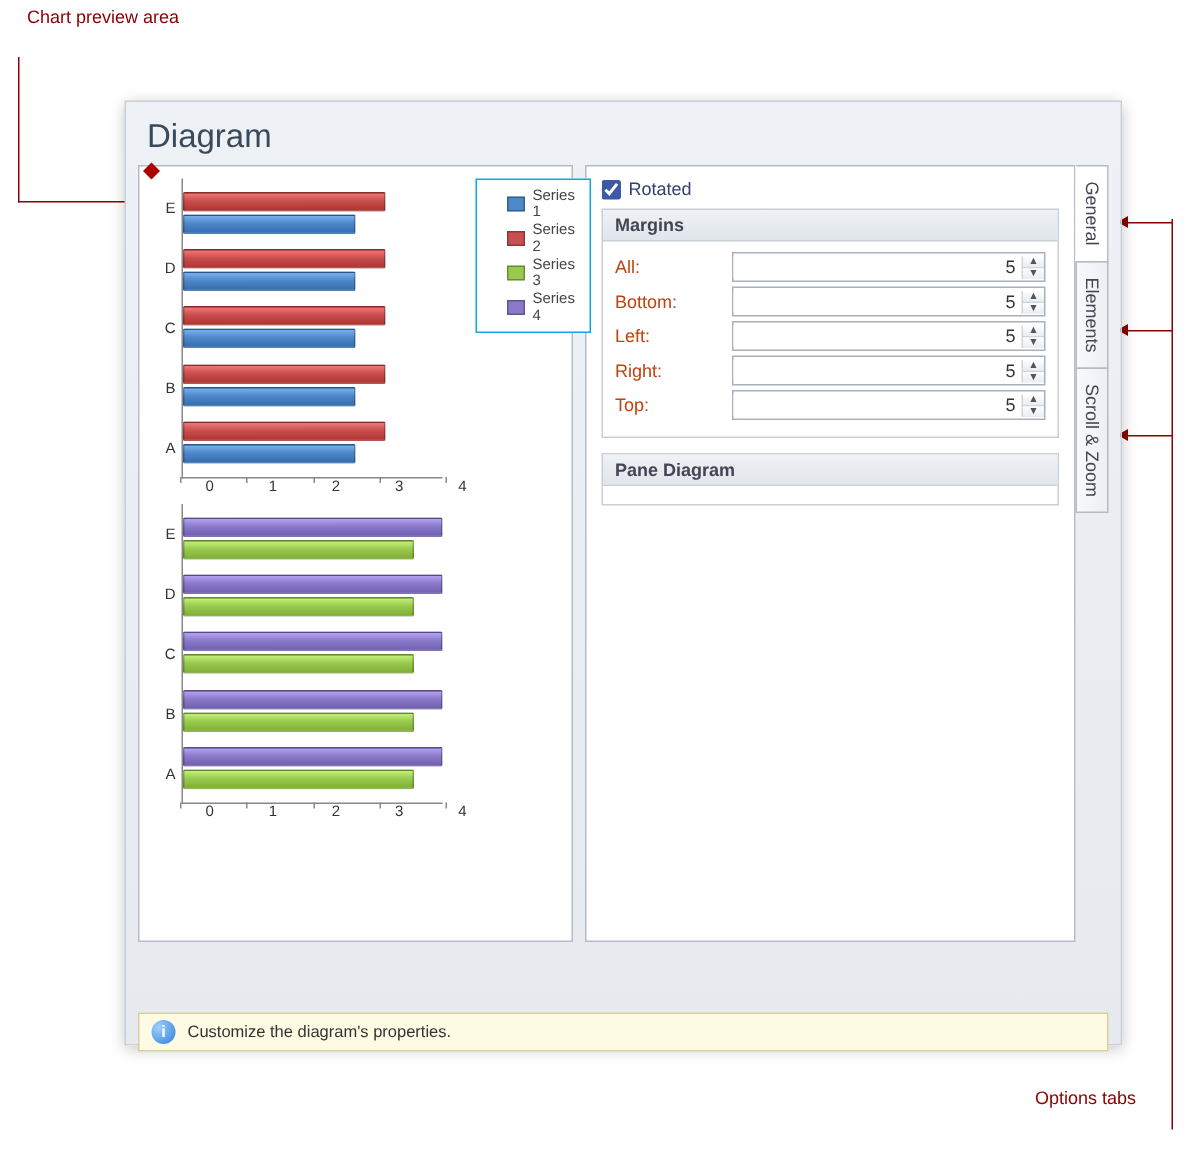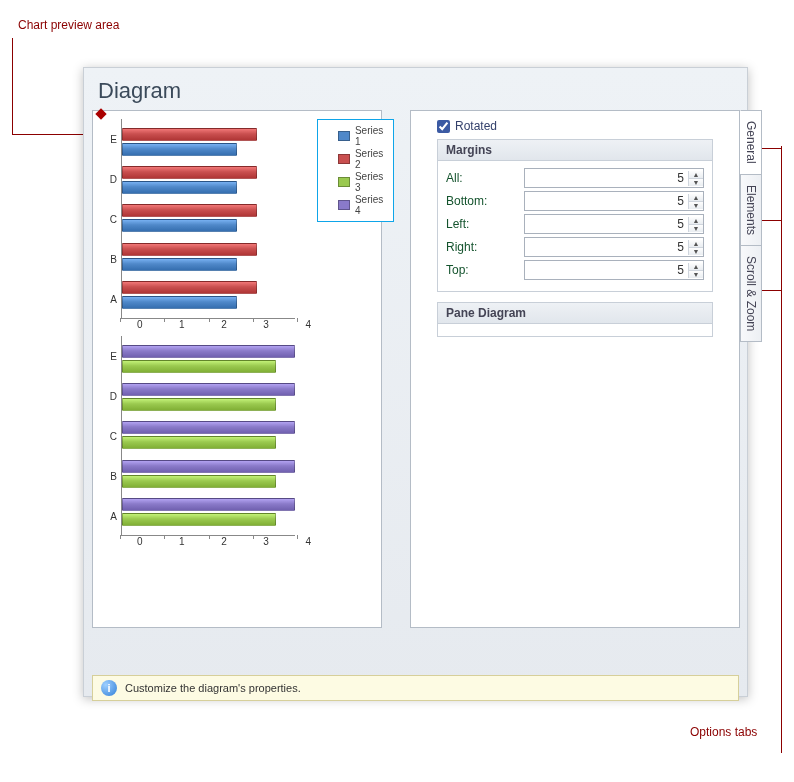--- a/index.html
+++ b/index.html
@@ -1,20 +1,20 @@
 <!DOCTYPE html>
 <html><head>
 <meta charset="utf-8">
 <style>
   * { box-sizing: border-box; margin: 0; padding: 0; }
   html, body { width: 794px; height: 782px; font-family: "Segoe UI", Tahoma, sans-serif; font-size: 12px; color: #444; background: #fff; position: relative; }
 
   
   .callout-label { position: absolute; color: #8b0000; font-size: 12px; }
-  .callout-preview-label { left: 18px; top: 18px; text-align: right; }
+  .callout-preview-label { left: 18px; top: 4px; text-align: right; }
   .callout-preview-v { position: absolute; left: 12px;  top: 38px;  width: 0; height: 97px; border-left: 1px solid #8b0000; }
   .callout-preview-h { position: absolute; left: 12px;  top: 134px; width: 84px; height: 0; border-top: 1px solid #8b0000; }
 
   .callout-tabs-label { left: 690px; top: 725px; }
   .callout-tabs-v { position: absolute; left: 781px; top: 146px; width: 0; height: 607px; border-left: 1px solid #8b0000; }
   .callout-tab1-h { position: absolute; left: 752px; top: 148px; width: 30px; height: 0; border-top: 1px solid #8b0000; }
   .callout-tab2-h { position: absolute; left: 752px; top: 220px; width: 30px; height: 0; border-top: 1px solid #8b0000; }
   .callout-tab3-h { position: absolute; left: 752px; top: 290px; width: 30px; height: 0; border-top: 1px solid #8b0000; }
   .arrowhead { position:absolute; width:0; height:0; border-top:4px solid transparent; border-bottom:4px solid transparent; border-right:7px solid #8b0000; }
   .arrow-tab1 { left:745px; top:144px; }
@@ -47,29 +47,29 @@
   .pair-row{ display:flex; flex-direction:column; gap:2px;}
   .bar{ height:13px; border:1px solid rgba(0,0,0,0.25); border-radius:1px;}
   .xrow { display:flex; justify-content:space-between; font-size:10px; color:#333; margin-left:16px; width:174px; }
 
   .legend { border:1px solid #0ea5e9; padding:4px 8px 4px 20px; background:#fff; font-size:10px; align-self:flex-start;}
   .legend-row{display:flex; align-items:center; gap:5px; margin:1px 0;}
   .swatch{width:14px; height:10px; border:1px solid rgba(0,0,0,0.3);}
 
   
   .options-area { flex:1; display:flex; height:518px;}
-  .options { flex:1; background:#fff; border:1px solid #b4bcc6; padding:8px 26px;margin-left:20px; }
+  .options { flex:1; background:#fff; border:1px solid #b4bcc6; padding:8px 10px; }
   .check-row{display:flex;align-items:center;gap:5px;color:#34416c;margin-bottom:6px;}
   .check-row input{accent-color:#3b5aa3;}
 
   .group{border:1px solid #c8cfd8; margin-bottom:10px;}
   .group-h{background:linear-gradient(#eef1f5,#e1e6ec); padding:3px 8px; color:#445; border-bottom:1px solid #c8cfd8;font-weight:bold;}
   .group-b{padding:4px 8px 8px;}
   .frow{display:flex;align-items:center;gap:6px;margin:3px 0;}
-  .frow label{width:72px;color:#14532d;}
+  .frow label{width:72px;color:#c2410c;}
   .spinner, .select{flex:1;height:20px;border:1px solid #a9b1bc;background:#fff;display:flex;align-items:center;}
   .spinner input{flex:1;border:none;text-align:right;padding:0 4px;font:inherit;color:#333;outline:none;}
   .spin-btns{width:15px;display:flex;flex-direction:column;border-left:1px solid #cfd5dd;}
   .spin-btns span{flex:1;display:flex;align-items:center;justify-content:center;font-size:7px;color:#555;background:linear-gradient(#fdfdfd,#e9edf1);}
   .spin-btns span:first-child{border-bottom:1px solid #cfd5dd;}
   .select{padding:0 6px;justify-content:space-between;color:#333;}
 
   
   .side-tabs{display:flex;flex-direction:column;}
   .side-tab{writing-mode:vertical-rl; padding:10px 3px; border:1px solid #b4bcc6; background:linear-gradient(90deg,#f8f9fb,#eceff3); color:#445; margin-bottom:-1px; min-height:60px; text-align:center; cursor:pointer;}

